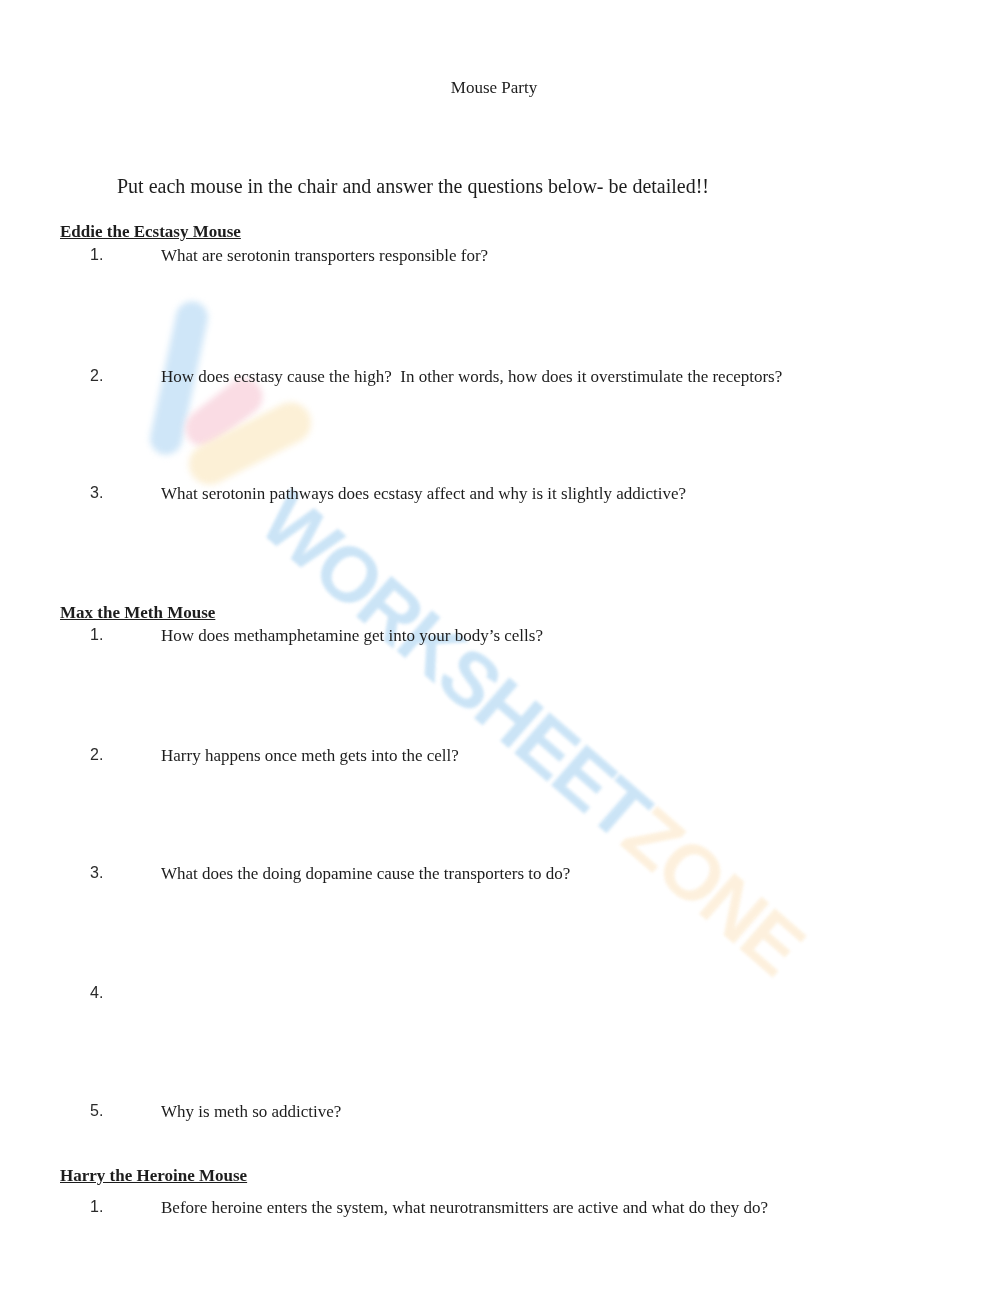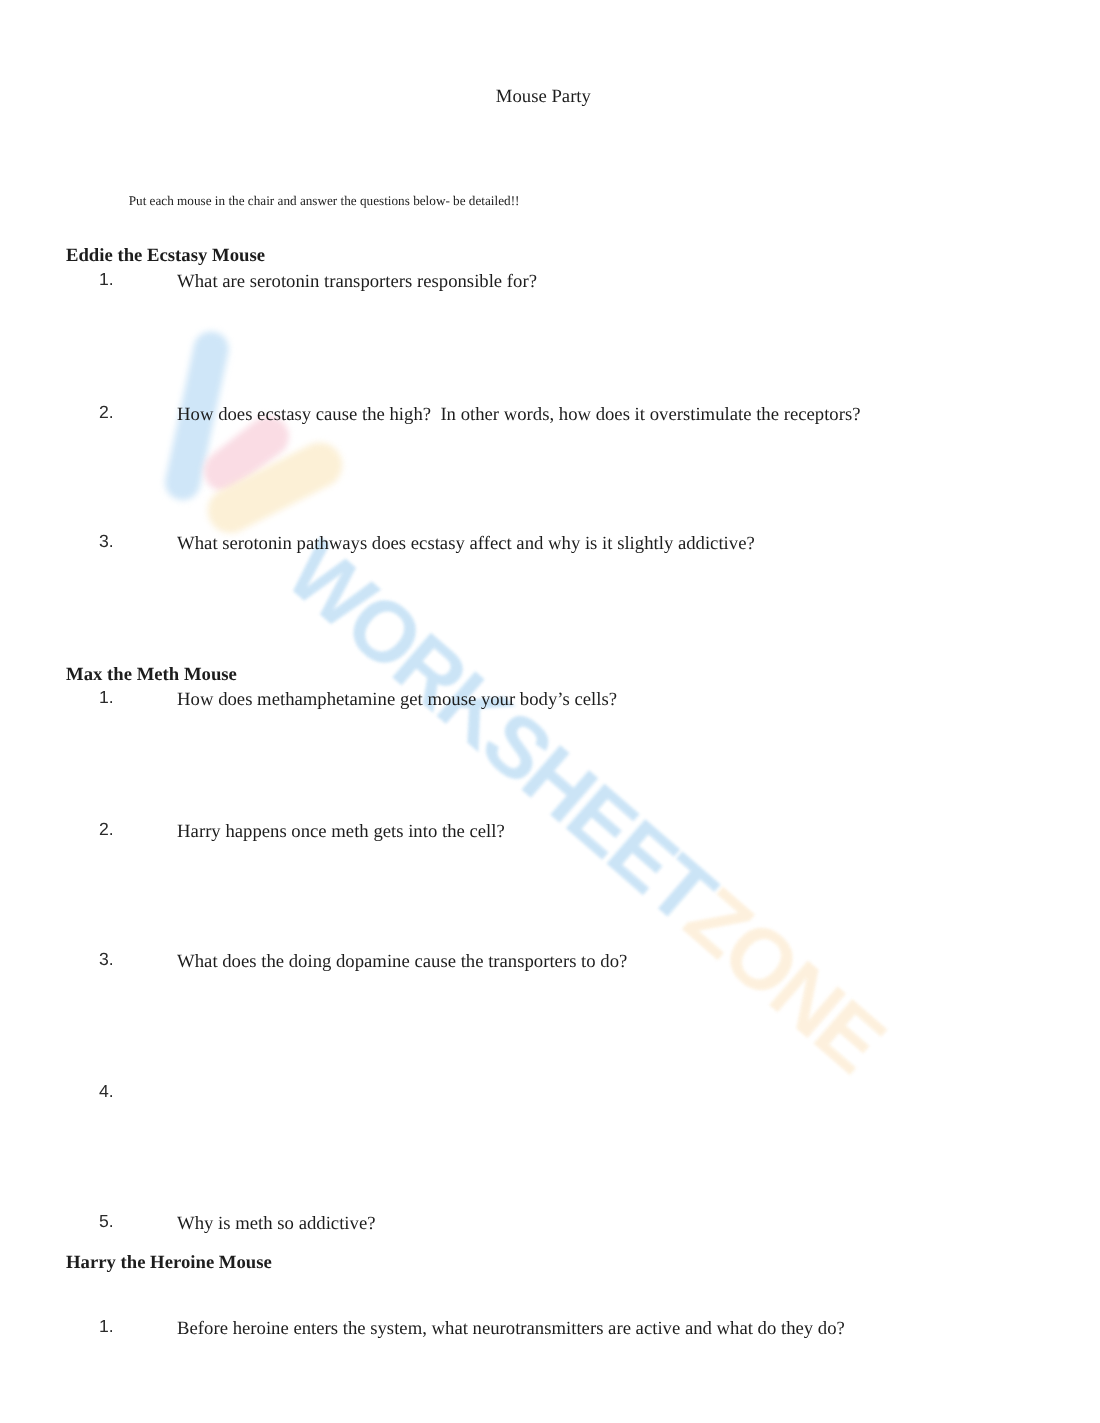--- a/index.html
+++ b/index.html
@@ -33,26 +33,26 @@
     font-family: "Liberation Sans", sans-serif;
     font-weight: bold; font-size: 78px; letter-spacing: -3px;
     white-space: nowrap; filter: blur(1.5px); opacity: 0.95;
   }
   
   .doc-title {
     position: absolute; left: 0; top: 78px; width: 988px;
     text-align: center; font-size: 17px; z-index: 1;
   }
   .instruction {
-    position: absolute; left: 117px; top: 175px; font-size: 12px; z-index: 1;
+    position: absolute; left: 117px; top: 175px; font-size: 20px; z-index: 1;
     white-space: pre-wrap;
   }
   .section-heading {
     position: absolute; left: 60px; font-size: 17px; font-weight: bold;
-    z-index: 1;
+    text-decoration: underline; z-index: 1;
   }
   .question { position: absolute; left: 90px; width: 880px; z-index: 1; display: flex; }
   .q-num {
     font-family: "Liberation Sans", sans-serif;
     font-size: 16px; width: 27px; flex: 0 0 27px; color: #2a2a2a;
   }
   .q-text { font-size: 17px; white-space: pre-wrap; margin-left: 44px; }
 </style>
 </head>
 <body>
@@ -81,37 +81,37 @@
     <span class="q-text">How does ecstasy cause the high?  In other words, how does it overstimulate the receptors?</span>
   </div>
   <div class="question" style="top:484px">
     <span class="q-num">3.</span>
     <span class="q-text">What serotonin pathways does ecstasy affect and why is it slightly addictive?</span>
   </div>
 
   <div class="section-heading" style="top:603px">Max the Meth Mouse</div>
   <div class="question" style="top:626px">
     <span class="q-num">1.</span>
-    <span class="q-text">How does methamphetamine get mouse your body’s cells?</span>
+    <span class="q-text">How does methamphetamine get into your body’s cells?</span>
   </div>
   <div class="question" style="top:746px">
     <span class="q-num">2.</span>
     <span class="q-text">Harry happens once meth gets into the cell?</span>
   </div>
   <div class="question" style="top:864px">
     <span class="q-num">3.</span>
     <span class="q-text">What does the doing dopamine cause the transporters to do?</span>
   </div>
   <div class="question" style="top:984px">
     <span class="q-num">4.</span>
   </div>
   <div class="question" style="top:1102px">
     <span class="q-num">5.</span>
     <span class="q-text">Why is meth so addictive?</span>
   </div>
 
-  <div class="section-heading" style="top:1138px">Harry the Heroine Mouse</div>
+  <div class="section-heading" style="top:1166px">Harry the Heroine Mouse</div>
   <div class="question" style="top:1198px">
     <span class="q-num">1.</span>
     <span class="q-text">Before heroine enters the system, what neurotransmitters are active and what do they do?</span>
   </div>
 
 </div>
 
 </body></html>

